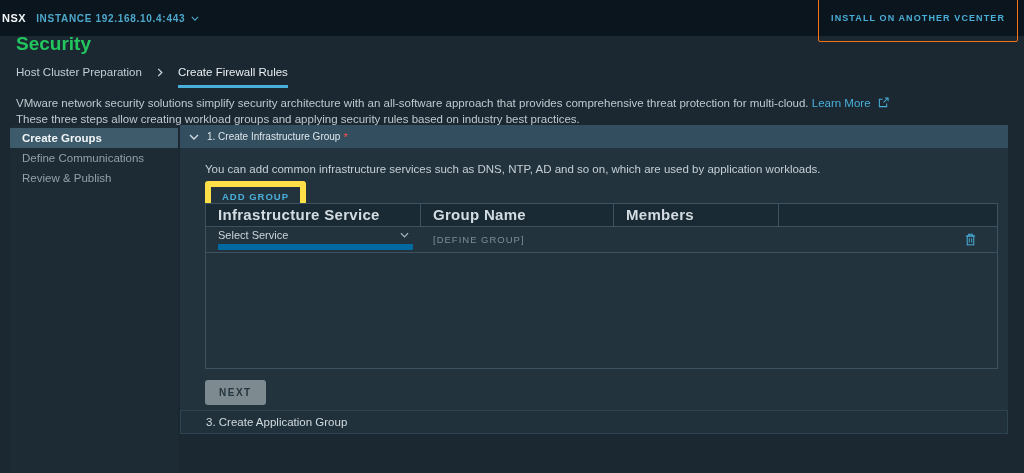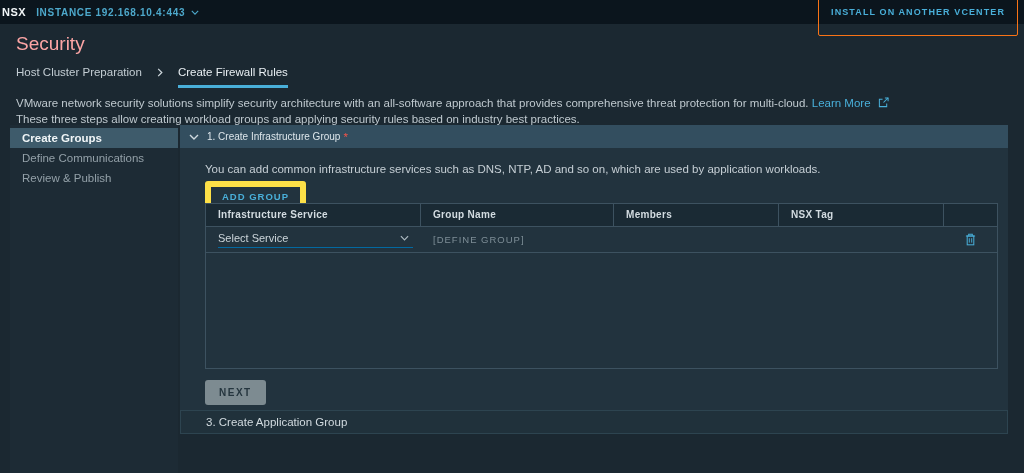--- a/index.html
+++ b/index.html
@@ -7,28 +7,28 @@
   body {
     font-family:"Liberation Sans", sans-serif;
     background:#1b2831;
     position:relative;
     overflow:hidden;
     color:#c6cfd5;
   }
   svg { display:block; }
 
   
-  .topbar { position:absolute; top:0; left:0; width:1024px; height:24px; background:#0b151d; display:flex; align-items:center; padding:0 6px 0 2px; }
+  .topbar { position:absolute; top:0; left:0; width:1024px; height:36px; background:#0b151d; display:flex; align-items:center; padding:0 6px 0 2px; }
   .brand { color:#f2f6f8; font-weight:bold; font-size:11px; letter-spacing:.5px; }
   .instance { display:flex; align-items:center; gap:6px; margin-left:10px; color:#4da8cb; font-size:10px; font-weight:bold; letter-spacing:.7px; cursor:pointer; }
   .topbar-spacer { flex:1; }
   .install-btn { border:1px solid #f97316; color:#49afd9; background:transparent; font-family:inherit; font-size:9px; font-weight:bold; letter-spacing:1.1px; padding:18px 12px; border-radius:2px; cursor:pointer; }
 
   
-  .page-title { position:absolute; top:33px; left:16px; font-size:19px; font-weight:400; color:#fca5a5; }
+  .page-title { position:absolute; top:33px; left:16px; font-size:19px; font-weight:700; color:#22c55e; }
   .tabs { position:absolute; top:66px; left:16px; display:flex; align-items:flex-start; gap:15px; }
   .tab { font-size:11.5px; color:#c3cdd3; padding-bottom:7px; cursor:pointer; }
   .tab.active { color:#e9eff3; border-bottom:3px solid #49afd9; }
   .tab-sep { margin-top:2px; color:#cdd7dc; }
   .desc { position:absolute; top:88px; left:16px; width:1000px; font-size:11.5px; line-height:16px; color:#bfc9cf;margin-top:7px; }
   .link { color:#49afd9; cursor:pointer; }
   .ext-icon { display:inline-block; vertical-align:-1px; margin-left:4px; color:#49afd9; }
 
   
   .sidebar { position:absolute; top:125px; left:10px; width:168px; height:348px; background:#1d2b35; }
@@ -41,24 +41,24 @@
   .acc-chevron { color:#cfd9df; }
   .acc-title { font-size:10px; color:#dde6eb; margin-left:8px; }
   .req { color:#f55449; margin-left:3px; font-size:11.5px; }
   .acc-body { background:#22333e; height:262px; position:relative; }
   .body-desc { position:absolute; top:15px; left:25px; font-size:11.5px; color:#c6cfd5; }
   .add-group-btn { position:absolute; top:33px; left:25px; background:transparent; border:6px solid #fde047; border-radius:3px; color:#49afd9; font-family:inherit; font-size:9.5px; font-weight:bold; letter-spacing:1px; padding:4px 11px; cursor:pointer; }
 
   .table { position:absolute; top:55px; left:25px; width:793px; }
   .thead, .trow { display:grid; grid-template-columns:215px 193px 165px 165px 1fr; }
   .thead { height:24px; background:#1a2a34; border:1px solid #3d5260; }
-  .th { font-size:10px; font-weight:bold; color:#d3dce1; line-height:22px; padding-left:12px; border-right:1px solid #3d5260; letter-spacing:.3px; white-space:nowrap; overflow:hidden; }
+  .th { font-size:15px; font-weight:bold; color:#d3dce1; line-height:22px; padding-left:12px; border-right:1px solid #3d5260; letter-spacing:.3px; white-space:nowrap; overflow:hidden; }
   .th:last-child { border-right:none; }
   .trow { height:26px; border:1px solid #3d5260; border-top:none; align-items:center; }
-  .select { margin-left:12px; width:195px; display:flex; align-items:center; justify-content:space-between; border-bottom:1px solid #0369a1; padding-bottom:3px; color:#ccd5da; font-size:11px; cursor:pointer; }
+  .select { margin-left:12px; width:195px; display:flex; align-items:center; justify-content:space-between; border-bottom:6px solid #0369a1; padding-bottom:3px; color:#ccd5da; font-size:11px; cursor:pointer; }
   .select .chev { color:#aebbc2; margin-right:4px; }
   .define { font-size:9.5px; letter-spacing:1px; color:#7e8e97; padding-left:12px; }
   .cell-empty { height:100%; }
   .trash-cell { display:flex; justify-content:center; }
   .trash-btn { background:none; border:none; color:#49afd9; cursor:pointer; padding:2px; }
   .tempty { height:116px; border:1px solid #3d5260; border-top:none; }
 
   .next-btn { position:absolute; top:232px; left:25px; background:#7d8b91; border:none; border-radius:3px; color:#25363f; font-family:inherit; font-size:10px; font-weight:bold; letter-spacing:1.5px; padding:7px 14px; cursor:pointer; }
 
   .acc-row { height:24px; background:#20313b; border:1px solid #2d4450; display:flex; align-items:center; padding-left:25px; font-size:11.5px; color:#d2dbe0; cursor:pointer; }
@@ -130,21 +130,20 @@
   <div class="acc-body">
     <div class="body-desc">You can add common infrastructure services such as DNS, NTP, AD and so on, which are used by application workloads.</div>
 
     <button class="add-group-btn">ADD GROUP</button>
 
     <div class="table">
       <div class="thead">
         <div class="th">Infrastructure Service</div>
         <div class="th">Group Name</div>
         <div class="th">Members</div>
-        <div class="th">NSX Tag</div>
         <div class="th"></div>
       </div>
 
       <div class="trow">
         <div>
           <div class="select">
             <span>Select Service</span>
             <span class="chev">
               <svg width="9" height="6" viewBox="0 0 10 6">
                   <polyline points="1,1 5,5 9,1" fill="none" stroke="currentColor" stroke-width="1.3"></polyline>

